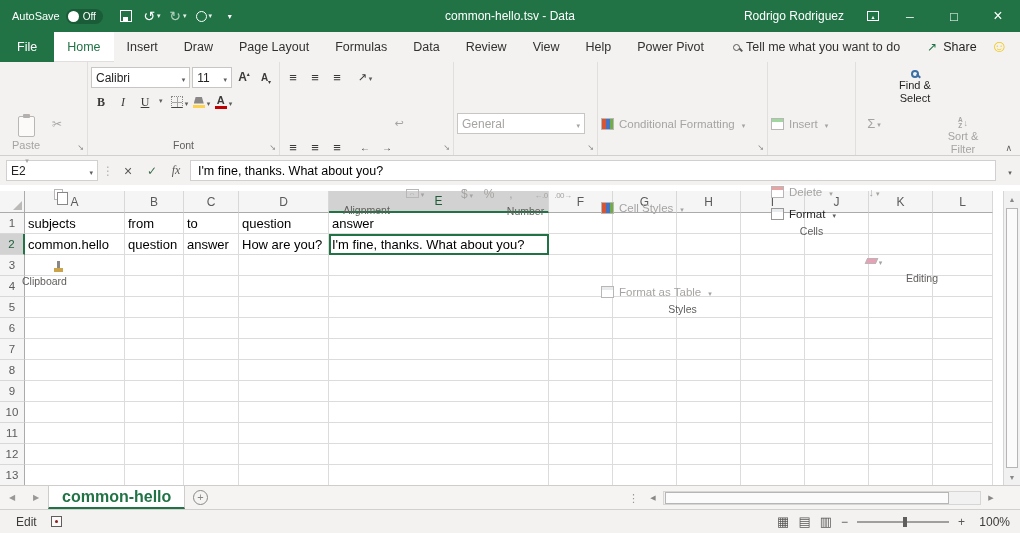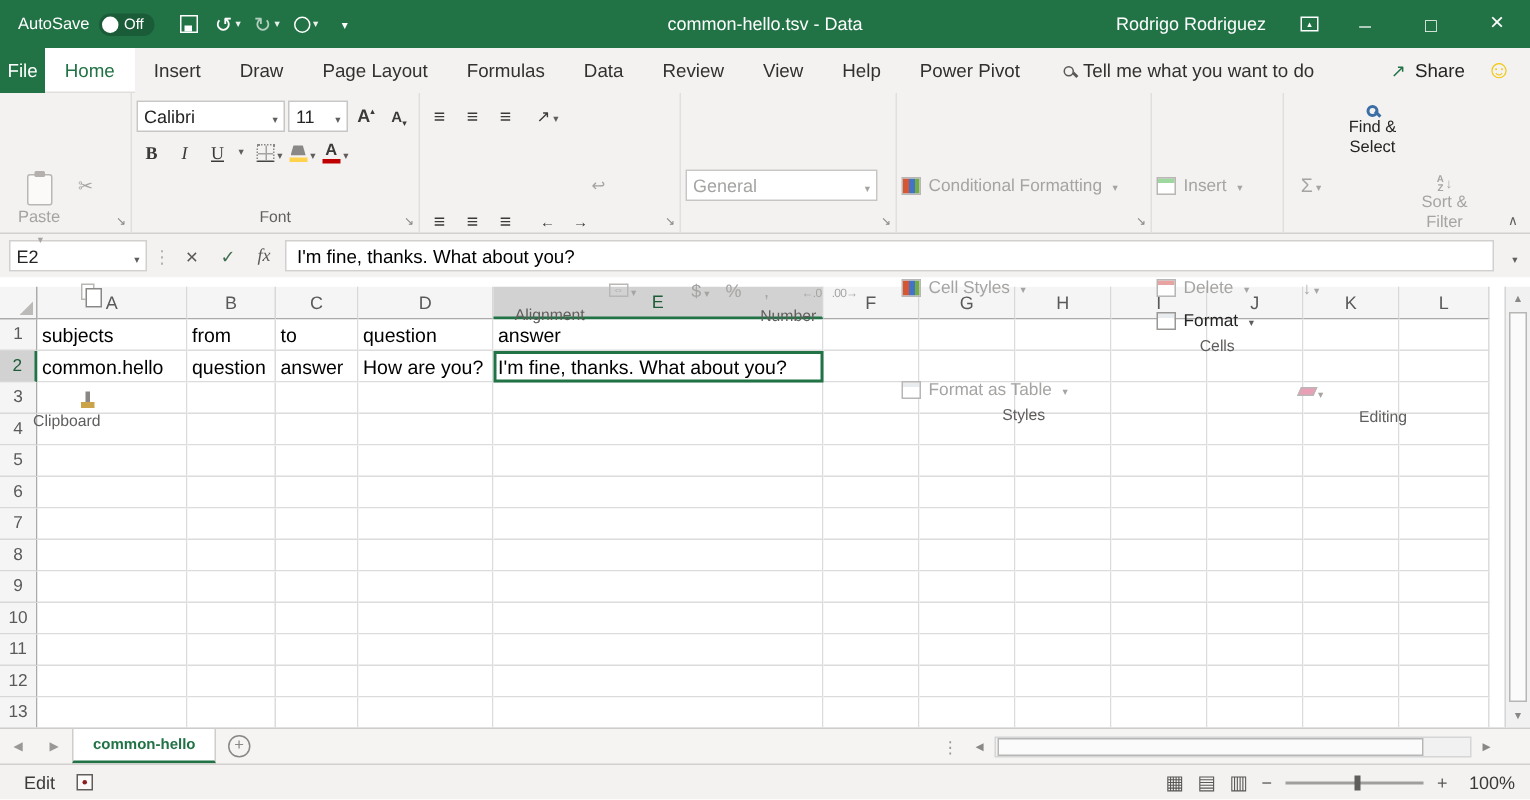--- a/index.html
+++ b/index.html
@@ -27,21 +27,21 @@
   .ribbonopts { width:30px; height:100%; display:flex; align-items:center; justify-content:center; }
   .ribbonopts .box { width:12px; height:10px; border:1px solid #fff; display:flex; align-items:center; justify-content:center; font-size:6px; }
   .winbtn { width:44px; height:100%; display:flex; align-items:center; justify-content:center; font-size:13px; }
   .i-min::before { content:"─"; font-size:11px; }
   .i-max::before { content:"□"; font-size:13px; }
   .i-close::before { content:"×"; font-size:16px; }
 
   
   .tabrow { height:30px; background:#f3f2f1; display:flex; align-items:stretch; flex-shrink:0; }
   .tab { padding:0 13px; display:flex; align-items:center; font-size:12.5px; color:#323130; cursor:default; white-space:nowrap; }
-  .tab.file { background:#217346; color:#fff; padding:0 5px; }
+  .tab.file { background:#217346; color:#fff; padding:0 17px; }
   .tab.active { background:#fff; color:#217346; box-shadow:0 -1px 0 #e1dfdd inset; }
   .tellme { display:flex; align-items:center; gap:6px; margin-left:16px; color:#323130; font-size:12.5px; white-space:nowrap; }
   .mag { width:7px; height:7px; border:1.5px solid #5a5856; border-radius:50%; position:relative; display:inline-block; }
   .mag::after { content:""; position:absolute; width:4px; height:1.5px; background:#5a5856; transform:rotate(45deg); right:-4px; bottom:-1px; }
   .share { display:flex; align-items:center; gap:6px; margin-left:auto; padding:0 10px; font-size:12.5px; }
   .i-share::before { content:"↗"; font-size:12px; color:#217346; }
   .smiley { display:flex; align-items:center; padding:0 12px 0 4px; }
   .smiley::before { content:"☺"; color:#f2c811; font-size:17px; }
 
   
@@ -151,21 +151,21 @@
   .cell.active { outline:2px solid #217346; outline-offset:-2px; z-index:2; }
   .vscroll { width:17px; flex-shrink:0; background:#f1f1f1; border-left:1px solid #d6d6d6; display:flex; flex-direction:column; }
   .vs-btn { height:16px; display:flex; align-items:center; justify-content:center; color:#8a8886; font-size:7px; }
   .i-up::before { content:"▲"; } .i-down::before { content:"▼"; }
   .i-left::before { content:"◀"; } .i-right::before { content:"▶"; }
   .vs-thumb { flex:1; margin:1px 2px; background:#fbfbfb; border:1px solid #b8b6b4; }
 
   
   .sheetbar { height:24px; background:#f5f4f3; border-top:1px solid #cfcdcb; display:flex; align-items:stretch; flex-shrink:0; }
   .nav-btn { width:24px; display:flex; align-items:center; justify-content:center; color:#9a9896; font-size:8px; }
-  .sheettab { padding:0 13px; background:#fff; color:#217346; font-weight:700; font-size:10px; border-left:1px solid #cfcdcb; border-right:1px solid #cfcdcb; border-bottom:2px solid #217346; display:flex; align-items:center; }
+  .sheettab { padding:0 13px; background:#fff; color:#217346; font-weight:700; font-size:16px; border-left:1px solid #cfcdcb; border-right:1px solid #cfcdcb; border-bottom:2px solid #217346; display:flex; align-items:center; }
   .newsheet { width:30px; display:flex; align-items:center; justify-content:center; }
   .newsheet i { width:15px; height:15px; border:1px solid #8a8886; border-radius:50%; color:#8a8886; font-size:11px; line-height:13px; text-align:center; font-style:normal; }
   .newsheet i::before { content:"+"; }
   .hscroll { margin-left:auto; display:flex; align-items:center; gap:2px; padding-right:2px; }
   .splitdots::before { content:"⋮"; color:#9a9896; font-size:11px; margin-right:4px; }
   .hs-btn { width:16px; height:14px; display:flex; align-items:center; justify-content:center; color:#8a8886; font-size:7px; }
   .hs-track { width:318px; height:14px; background:#f1f1f1; border:1px solid #d6d6d6; position:relative; }
   .hs-thumb { position:absolute; left:1px; top:0; bottom:0; width:90%; background:#fbfbfb; border:1px solid #b8b6b4; }
   .hs-end { width:17px; }
 
@@ -397,21 +397,21 @@
           <span class="sbtn disabled">
               <span class="i-dec2"></span>
             </span>
         </div>
       </div>
       <div class="rg-label">Number</div>
       <span class="launcher"></span>
     </div>
 
     <div class="rgroup" style="width:170px">
-      <div class="rg-rows" style="gap:1px">
+      <div class="rg-rows" style="gap:17px">
         <div class="style-row disabled">
           <span class="mini-table cf"></span>
           <span>Conditional Formatting</span>
           <span class="dd"></span>
         </div>
         <div class="style-row disabled">
           <span class="mini-table cf"></span>
           <span>Cell Styles</span>
           <span class="dd"></span>
         </div>

